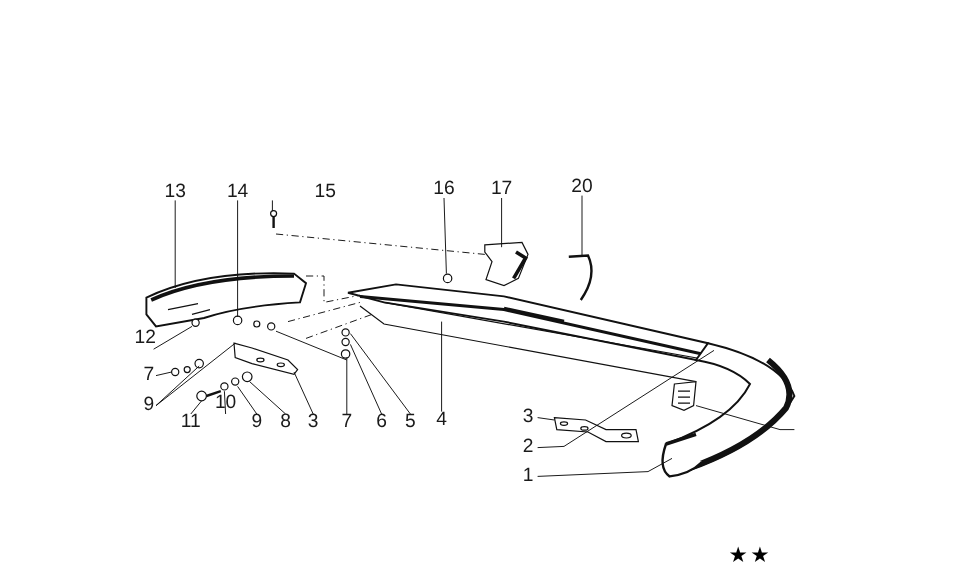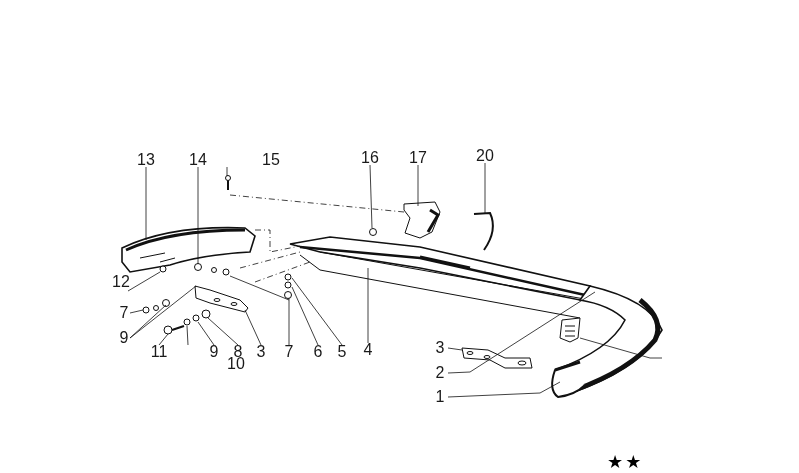--- a/index.html
+++ b/index.html
@@ -121,21 +121,21 @@
     <div class="callout" style="left: 146px; top: 160px;">13</div>
     <div class="callout" style="left: 198px; top: 160px;">14</div>
     <div class="callout" style="left: 227px; top: 160px; margin-left: 44px;">15</div>
     <div class="callout" style="left: 370px; top: 158px;">16</div>
     <div class="callout" style="left: 418px; top: 158px; text-align: center;">17</div>
     <div class="callout" style="left: 485px; top: 156px;">20</div>
     <div class="callout" style="left: 121px; top: 282px;">12</div>
     <div class="callout" style="left: 124px; top: 313px;">7</div>
     <div class="callout" style="left: 124px; top: 338px;">9</div>
     <div class="callout" style="left: 159px; top: 352px;">11</div>
-    <div class="callout" style="left: 188px; top: 364px; margin-left: 48px;">10</div>
+    <div class="callout" style="left: 188px; top: 336px;">10</div>
     <div class="callout" style="left: 214px; top: 352px;">9</div>
     <div class="callout" style="left: 238px; top: 352px;">8</div>
     <div class="callout" style="left: 261px; top: 352px;">3</div>
     <div class="callout" style="left: 289px; top: 352px;">7</div>
     <div class="callout" style="left: 318px; top: 352px;">6</div>
     <div class="callout" style="left: 342px; top: 352px;">5</div>
     <div class="callout" style="left: 368px; top: 350px;">4</div>
     <div class="callout" style="left: 440px; top: 348px;">3</div>
     <div class="callout" style="left: 440px; top: 373px;">2</div>
     <div class="callout" style="left: 440px; top: 397px;">1</div>

